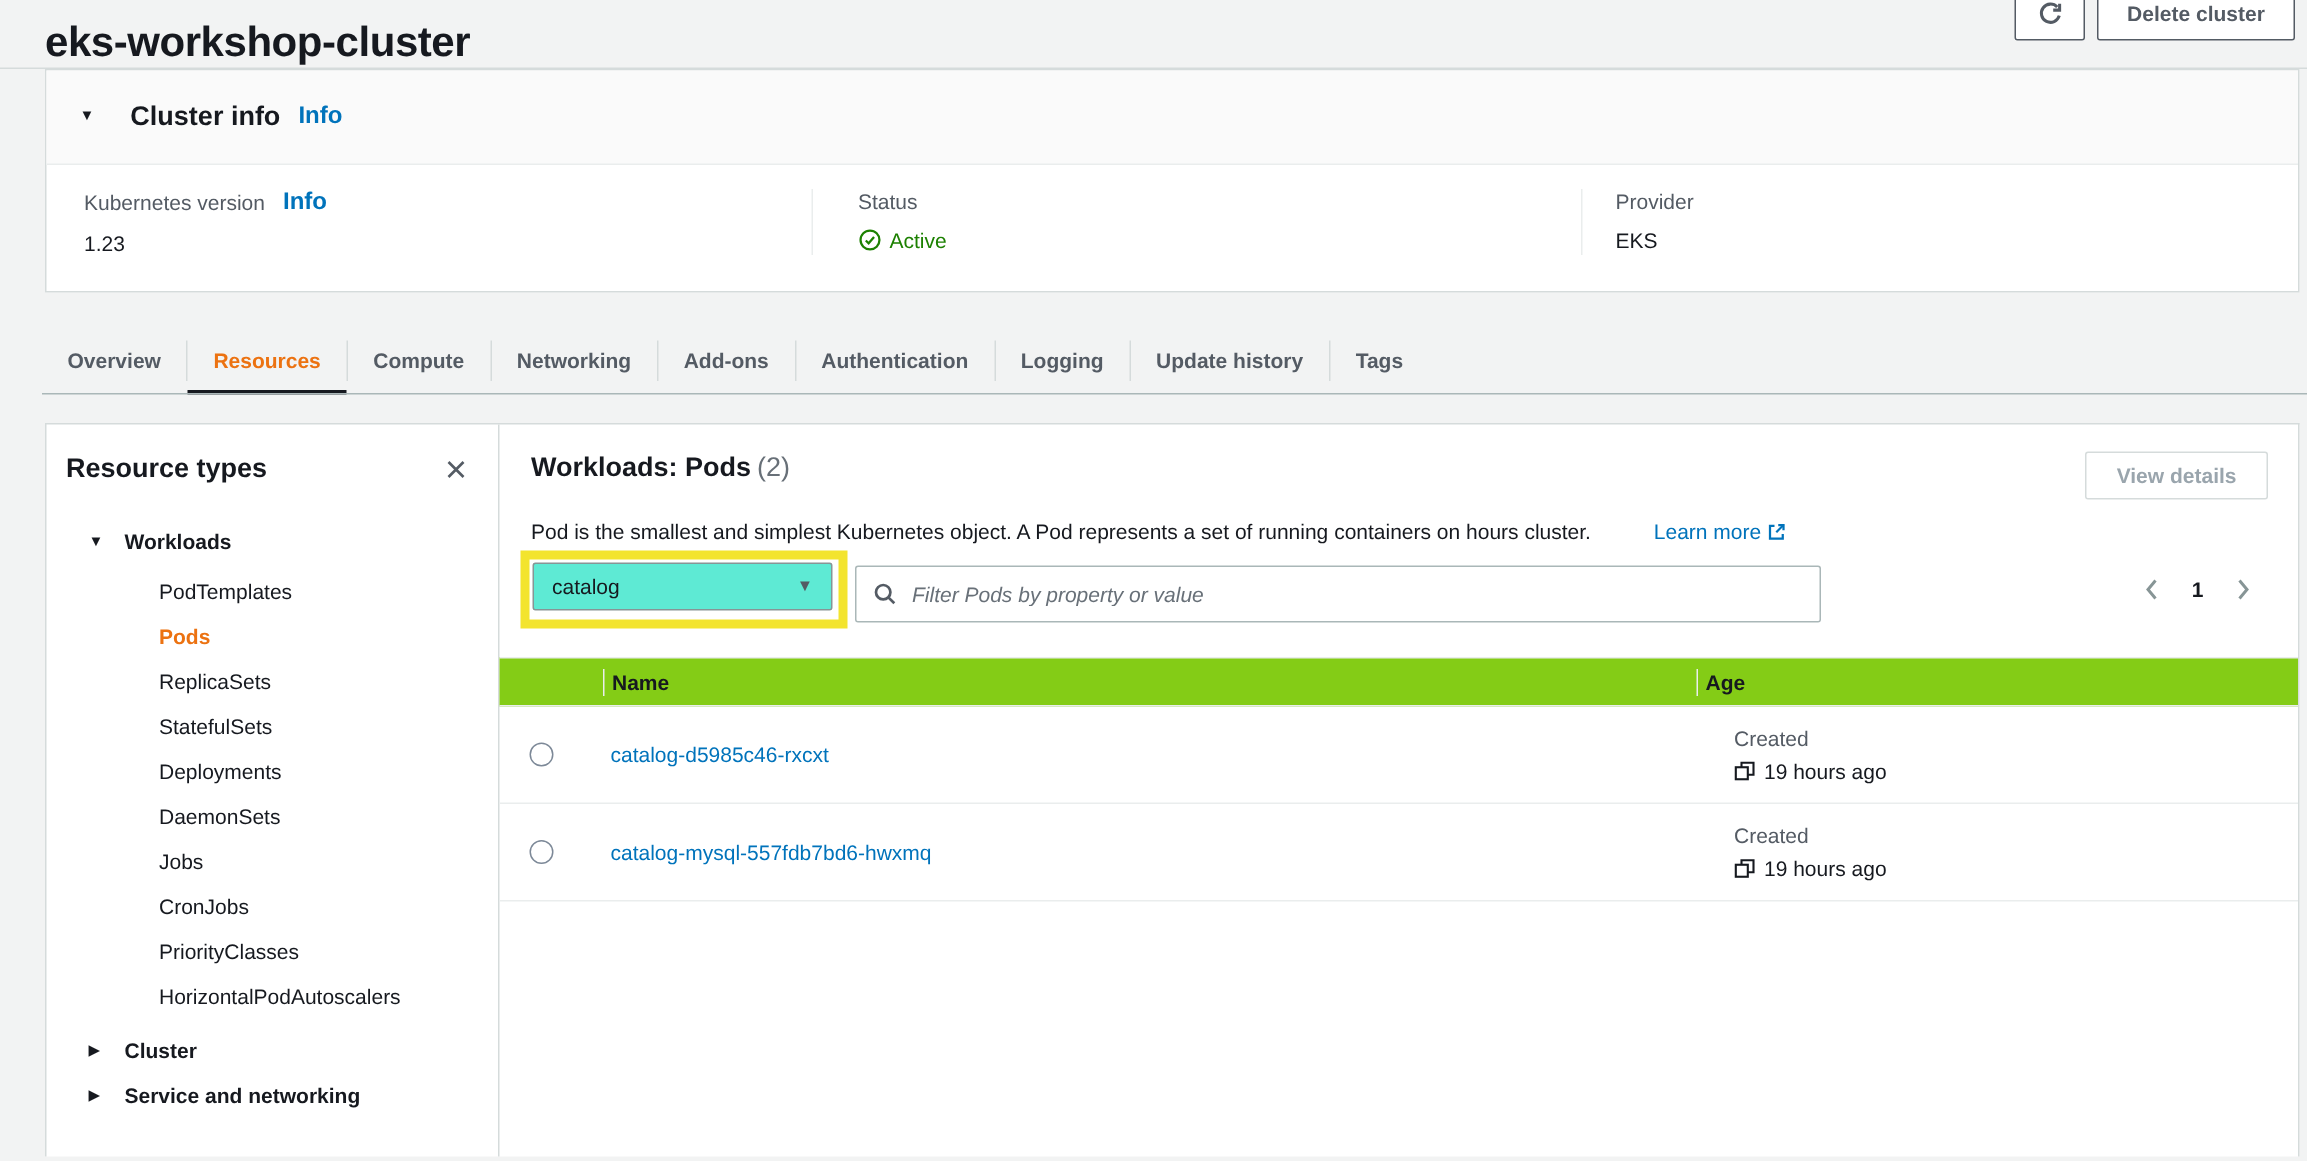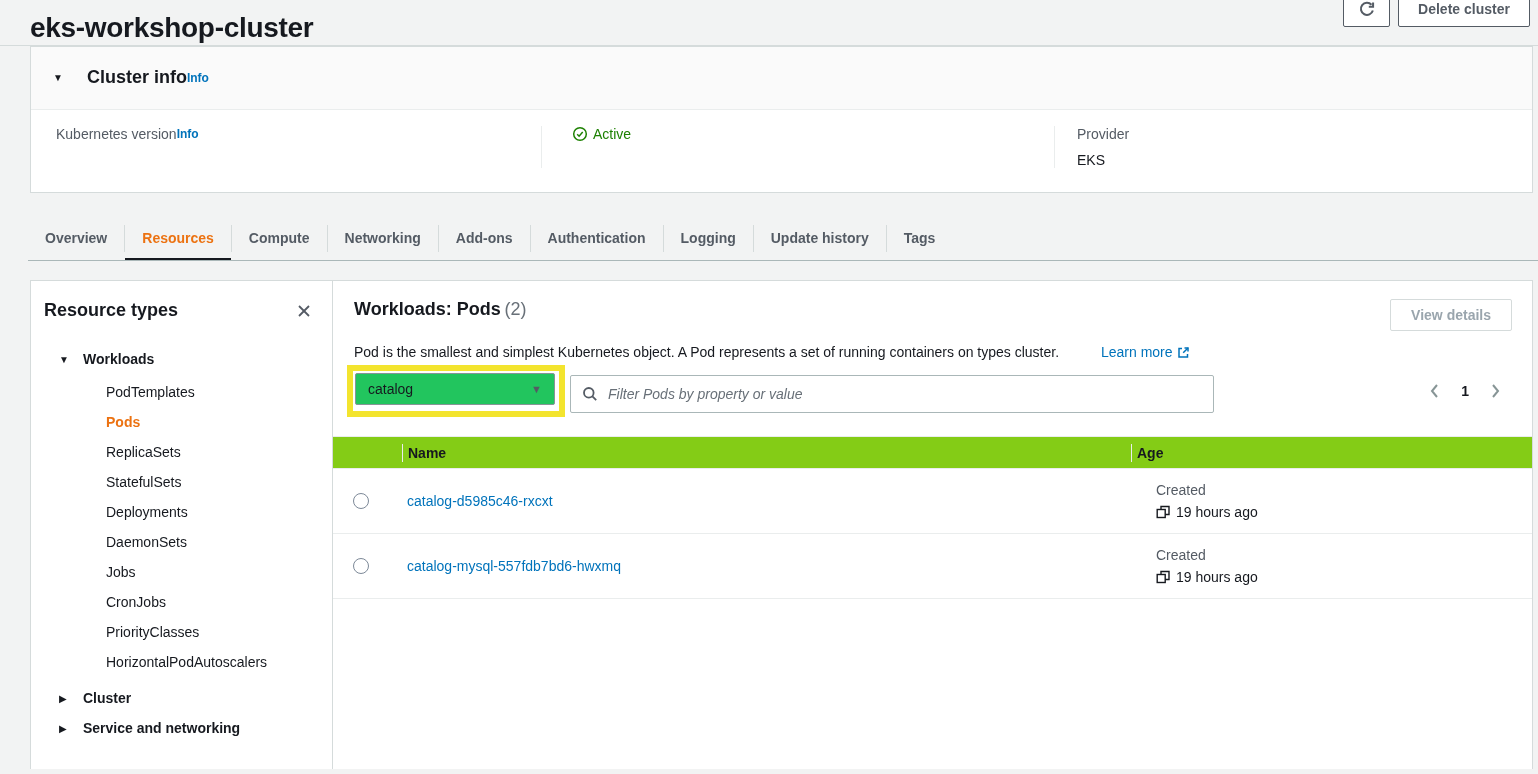--- a/index.html
+++ b/index.html
@@ -25,21 +25,21 @@
   .delete-btn { right:8px; width:132px; }
 
   
   .cluster-panel { margin:0 5px 0 30px; background:#fff; border:1px solid #d5dbdb; }
   .cluster-panel-header {
     background:#fafafa; padding:20px 20px 21px 22px; border-bottom:1px solid #eaeded;
     display:flex; align-items:center;
   }
   .caret { font-size:10px; color:#16191f; }
   .cluster-title { font-size:18px; font-weight:700; margin-left:24px; }
-  .info-link { color:#0073bb; font-size:12px; font-weight:700; margin-left:0; text-decoration:none; cursor:pointer; }
+  .info-link { color:#0073bb; font-size:16px; font-weight:700; margin-left:12px; text-decoration:none; cursor:pointer; }
   .cluster-panel-body { display:flex; padding:16px 0 24px; }
   .ci-col { padding:0 20px 0 25px; }
   .ci-col-1 { width:510px; }
   .ci-col-2 { width:513px; border-left:1px solid #eaeded; padding-left:30px; }
   .ci-col-3 { flex:1; border-left:1px solid #eaeded; padding-left:22px; }
   .field-label { color:#545b64; margin-bottom:10px; display:flex; align-items:center; }
   .field-value { color:#16191f; }
   .status-active { display:flex; align-items:center; gap:5px; color:#1d8102; }
 
   
@@ -74,21 +74,21 @@
   .content-header { display:flex; justify-content:space-between; align-items:flex-start; }
   .content-title { font-size:18px; font-weight:700; }
   .content-count { font-weight:400; color:#687078; }
   .view-details-btn { height:32px; padding:0 20px; background:#fff; border:1px solid #d5dbdb; border-radius:2px; color:#9aa5ad; font-weight:700; font-size:14px; cursor:default; }
   .description { margin-top:13px; color:#16191f; }
   .learn-more { color:#0073bb; text-decoration:none; margin-left:6px; cursor:pointer; display:inline-flex; align-items:center; gap:4px;padding-left:32px; }
 
   .filter-row { margin-top:13px; display:flex; align-items:flex-start; }
   .highlight-box { border:6px solid #f3e42e; padding:2px 4px 6px 2px; margin:-8px 0 0 -7px; }
   .dropdown {
-    width:200px; height:32px; background:#22c55e; border:1px solid #879596; border-radius:2px;
+    width:200px; height:32px; background:#5eead4; border:1px solid #879596; border-radius:2px;
     display:flex; align-items:center; justify-content:space-between; padding:0 12px; cursor:pointer;
   }
   .dropdown .caret { color:#545b64; font-size:11px; }
   .search-box {
     margin-left:5px; width:644px; height:38px; border:1px solid #aab7b8; border-radius:2px;
     display:flex; align-items:center; gap:8px; padding:0 11px; background:#fff; margin-top:2px;
   }
   .search-box input { border:none; outline:none; flex:1; font-size:14px; font-style:italic; color:#16191f; font-family:inherit; background:transparent; }
   .search-box input::placeholder { color:#687078; font-style:italic; opacity:1; }
   .pagination { margin-left:auto; display:flex; align-items:center; gap:21px; padding-top:10px; margin-right:11px; }
@@ -132,22 +132,24 @@
     <span class="caret">▼</span>
     <span class="cluster-title">Cluster info</span>
     <a class="info-link">Info</a>
   </div>
   <div class="cluster-panel-body">
     <div class="ci-col ci-col-1">
       <div class="field-label">
         <span>Kubernetes version</span>
         <a class="info-link">Info</a>
       </div>
+      <div class="field-value">1.23</div>
     </div>
     <div class="ci-col ci-col-2">
+      <div class="field-label">Status</div>
       <div class="field-value status-active">
         <span>
           <svg width="16" height="16" viewBox="0 0 16 16" fill="none" stroke="#1d8102" stroke-width="1.5">
             <circle cx="8" cy="8" r="6.3"></circle>
             <path d="M5.2 8.3l1.9 1.9 3.6-4.2"></path>
           </svg>
         </span>
         <span>Active</span>
       </div>
     </div>
@@ -226,21 +228,21 @@
   <div class="content">
     <div class="content-pad">
       <div class="content-header">
         <div>
           <span class="content-title">Workloads: Pods</span>
           <span class="content-title content-count">(2)</span>
         </div>
         <button class="view-details-btn">View details</button>
       </div>
       <div class="description">
-        <span>Pod is the smallest and simplest Kubernetes object. A Pod represents a set of running containers on types cluster.</span>
+        <span>Pod is the smallest and simplest Kubernetes object. A Pod represents a set of running containers on hours cluster.</span>
         <a class="learn-more">
           <span>Learn more</span>
           <span>
             <svg width="13" height="13" viewBox="0 0 13 13" fill="none" stroke="#0073bb" stroke-width="1.5">
               <path d="M5 2.5H2v8.5h8.5V8"></path>
               <path d="M7.5 2h3.5v3.5"></path>
               <line x1="11" y1="2" x2="6.2" y2="6.8"></line>
             </svg>
           </span>
         </a>

